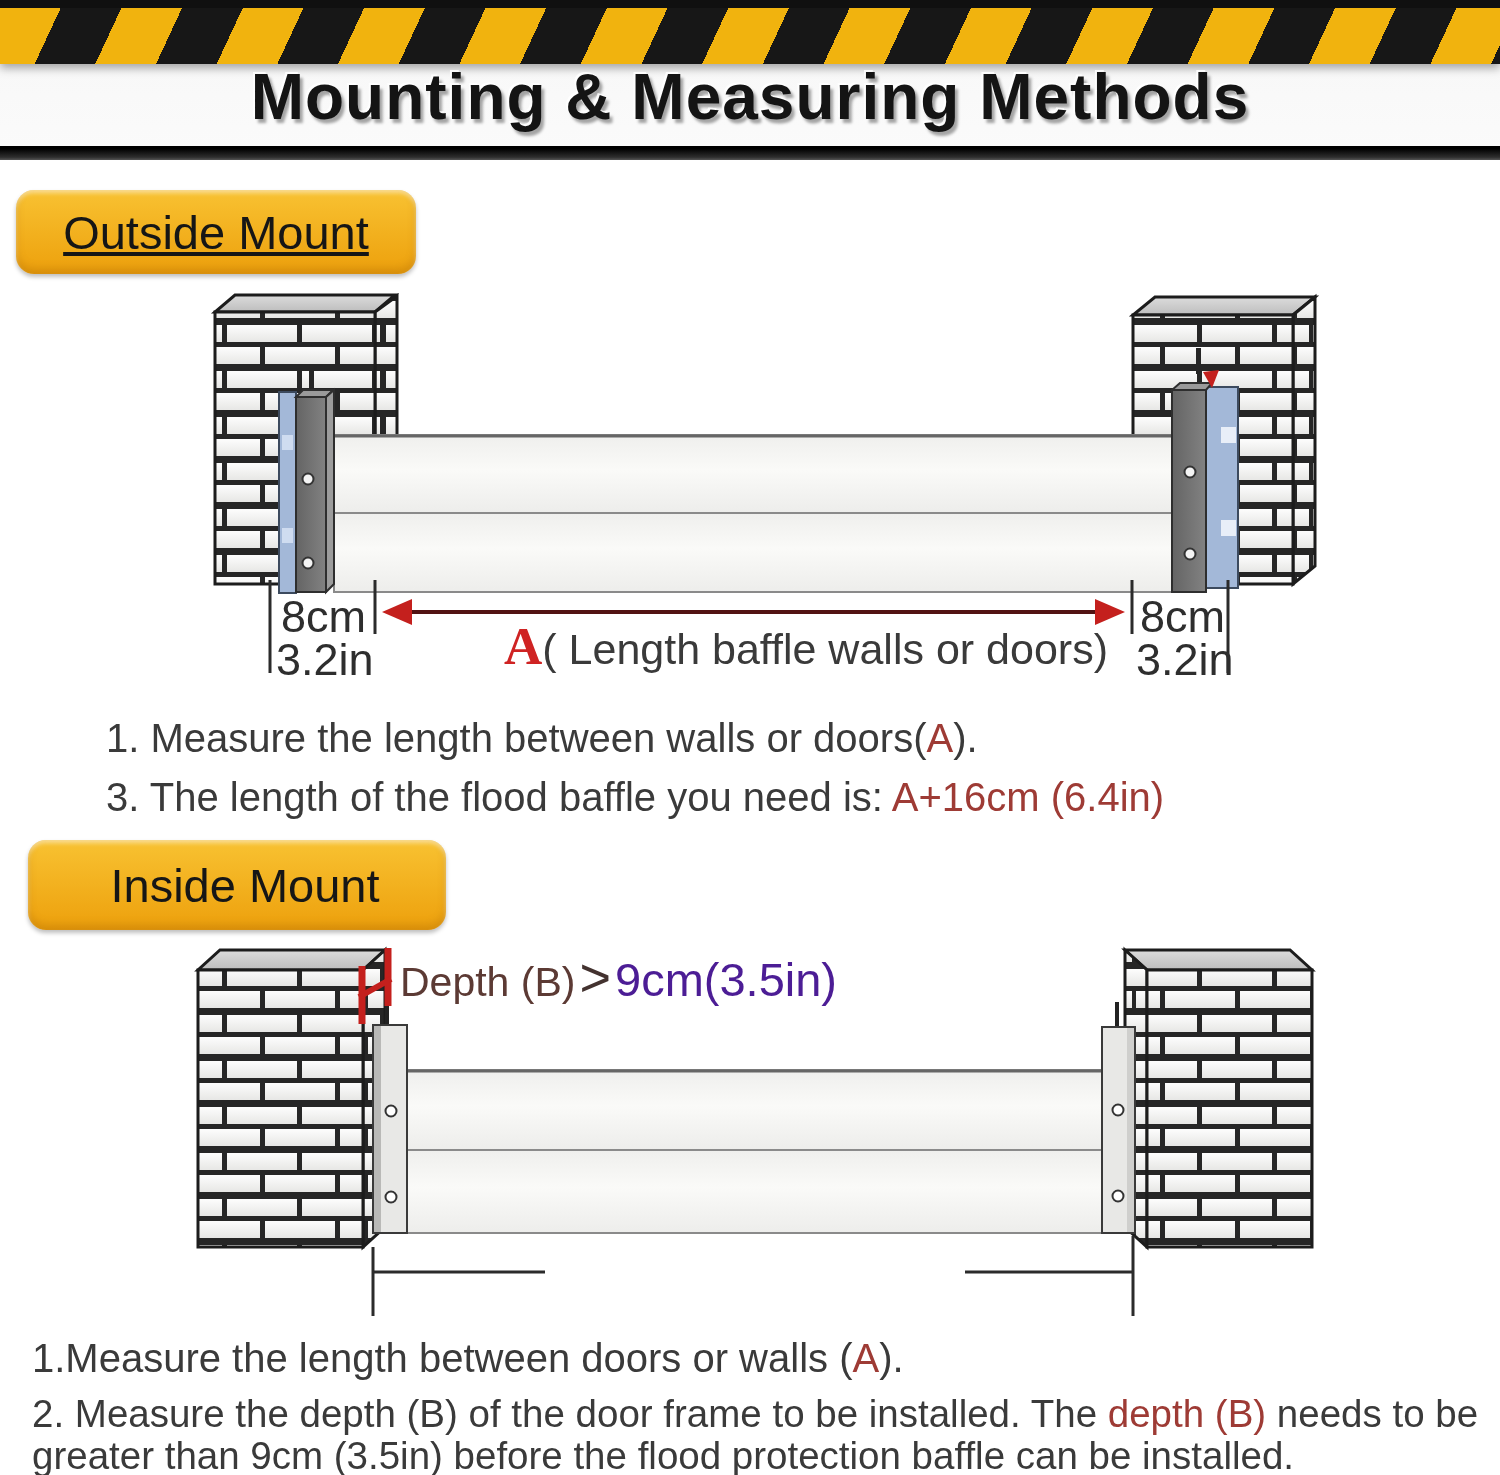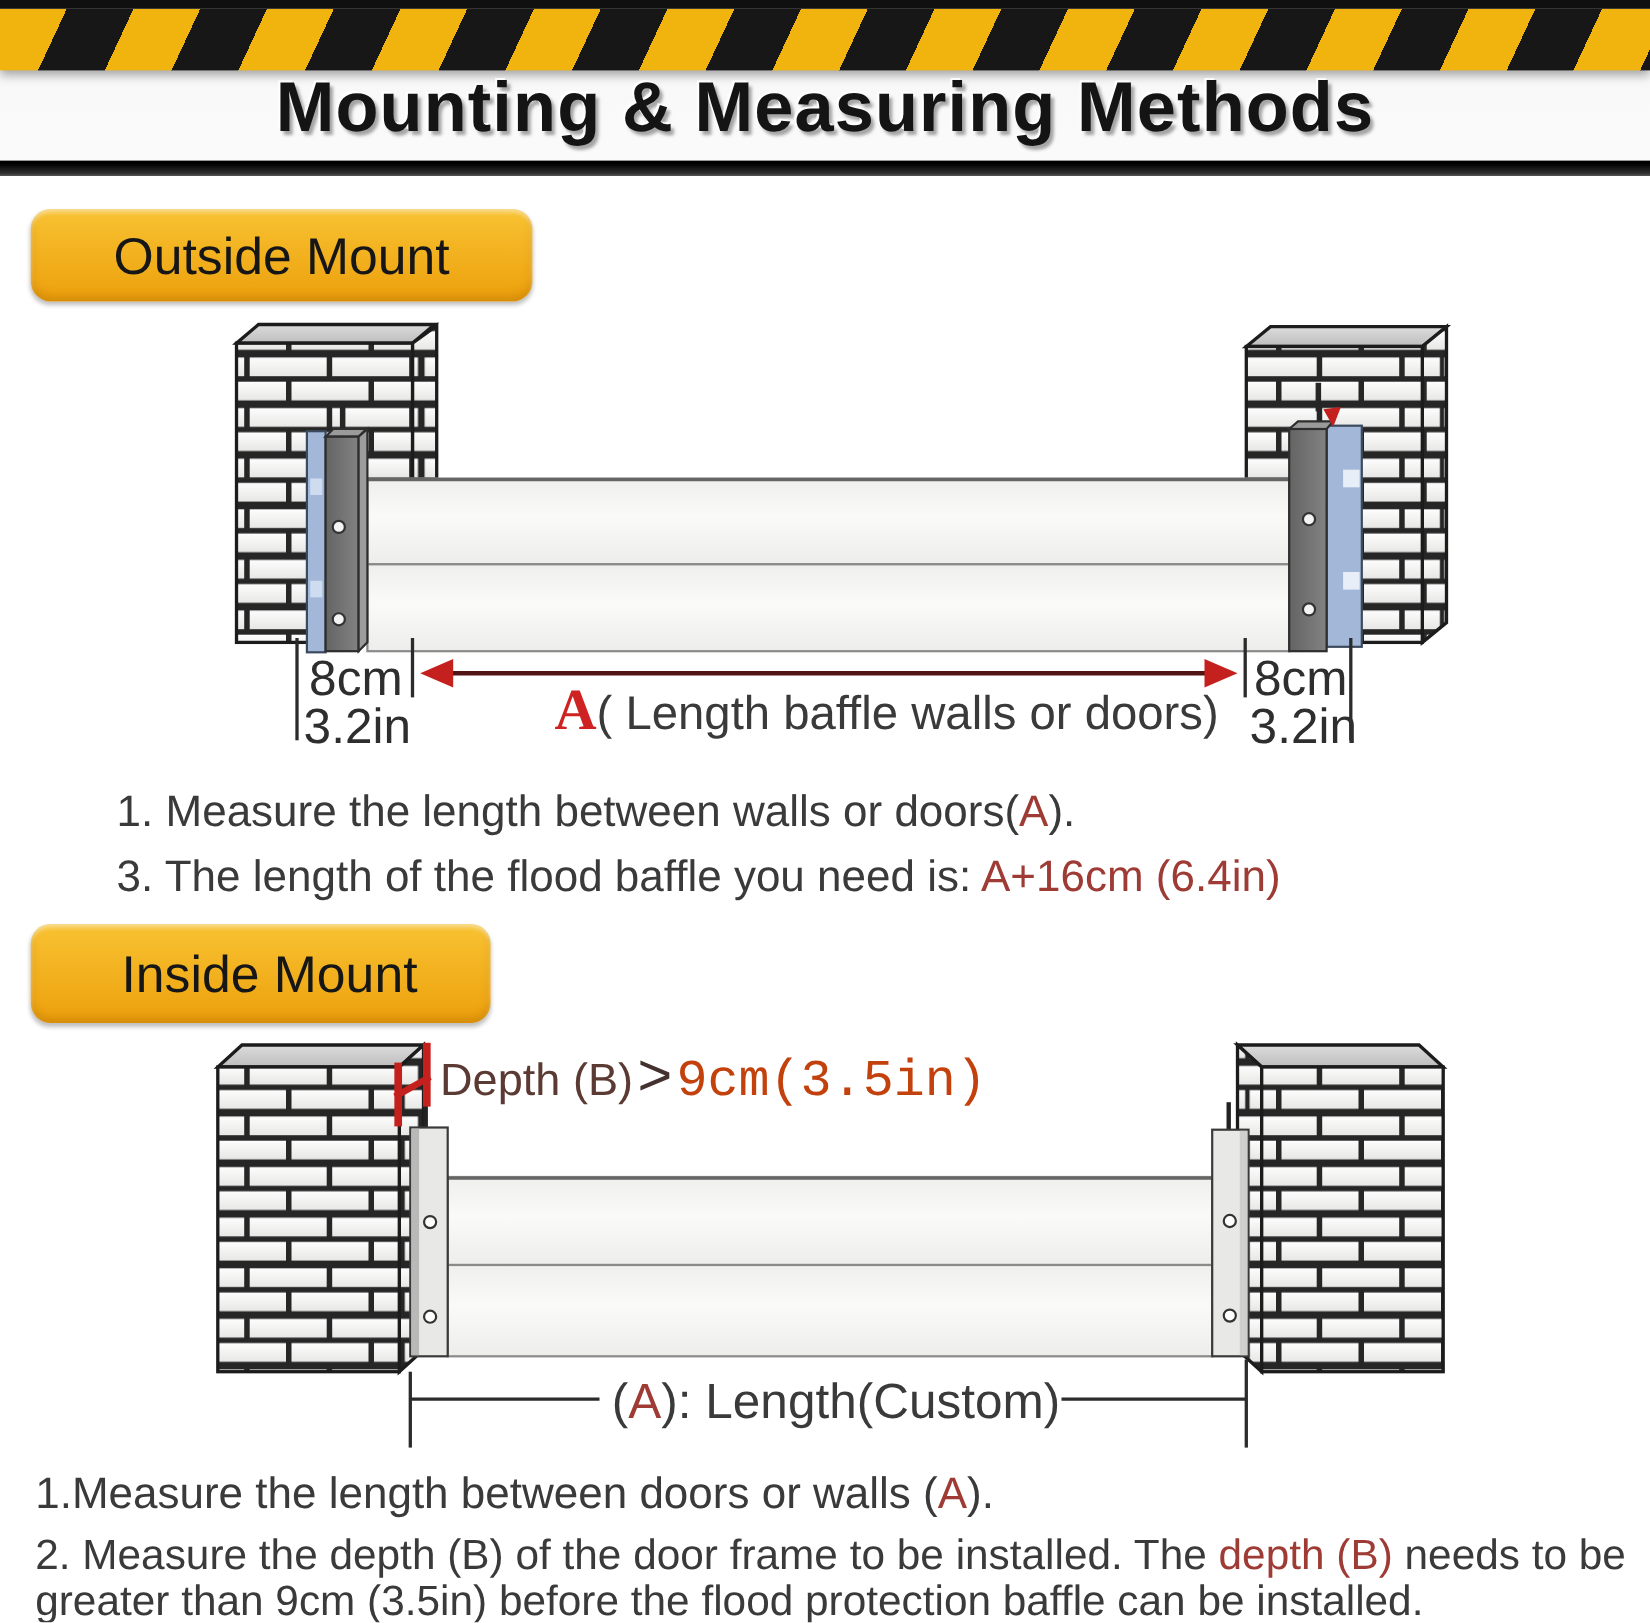--- a/index.html
+++ b/index.html
@@ -17,33 +17,33 @@
   .page-title{position:absolute;left:0;top:60px;width:1500px;text-align:center;
     font-size:64px;font-weight:bold;letter-spacing:1px;color:#141414;
     text-shadow:-2px -2px 0 rgba(255,255,255,.85), 3px 4px 3px rgba(0,0,0,.35);}
   .divider{position:absolute;left:0;top:146px;width:1500px;height:14px;
     background:linear-gradient(#000 20%,#2e2e2e 80%,#555);}
   
   .sec-label{position:absolute;display:flex;align-items:center;justify-content:center;
     background:linear-gradient(#f8c232,#eda00c);border-radius:18px;
     box-shadow:inset 0 -5px 8px rgba(140,80,0,.25), inset 0 3px 4px rgba(255,255,255,.5), 0 3px 4px rgba(0,0,0,.25);
     font-size:47px;font-weight:500;color:#161616;}
-  #outside-label{left:28px;top:190px;width:456px;height:84px;}
+  #outside-label{left:16px;top:190px;width:400px;height:84px;text-decoration:underline;}
   #inside-label{left:28px;top:840px;width:402px;height:90px;padding-left:16px;}
   
   .diagram{position:absolute;left:0;}
   
   .meas{position:absolute;font-size:45px;color:#2e2e2e;line-height:1;}
   .a-line{position:absolute;display:flex;align-items:baseline;white-space:nowrap;}
   .a-big{font-size:53px;font-weight:800;color:#cf2323;font-family:"Liberation Serif","DejaVu Serif",serif;}
   .a-rest{font-size:43px;color:#3a3a3a;}
   .depth-line{position:absolute;display:flex;align-items:baseline;white-space:nowrap;}
   .depth-label{font-size:41px;color:#5c3a34;}
   .depth-gt{font-size:54px;color:#43322f;margin:0 4px;}
-  .depth-value{font-size:47px;color:#c2410c;font-family:Liberation Mono, monospace;}
+  .depth-value{font-size:47px;color:#4c1d95;}
   .inside-a{position:absolute;left:430px;top:1248px;width:660px;text-align:center;
     font-size:45px;color:#3a3a3a;white-space:nowrap;}
   .red-a{color:#9e3b35;}
   
   .steps{position:absolute;color:#3a3a3a;}
   #outside-steps{left:106px;top:716px;font-size:40px;}
   #outside-steps .line2{margin-top:14px;}
   #bottom-steps{left:32px;top:1336px;width:1458px;font-size:40px;}
   #bottom-steps .line2{margin-top:12px;font-size:38.5px;line-height:1.1;}
   .dark-red{color:#9e3b35;}
@@ -253,22 +253,19 @@
     </g>
 
     <g stroke="#2b2b2b" stroke-width="3">
       <line x1="373" y1="1247" x2="373" y2="1316"></line>
       <line x1="1133" y1="1236" x2="1133" y2="1316"></line>
       <line x1="373" y1="1272" x2="545" y2="1272"></line>
       <line x1="965" y1="1272" x2="1133" y2="1272"></line>
     </g>
   </svg>
 
-  <div class="inside-a">
-    <span>(</span><span class="red-a">A</span><span>): Length(Custom)</span>
-  </div>
 
   <div class="steps" id="bottom-steps">
     <div class="line1"><span>1.Measure the length between doors or walls (</span><span class="dark-red">A</span><span>).</span></div>
     <div class="line2"><span>2. Measure the depth (B) of the door frame to be installed. The </span><span class="dark-red">depth (B)</span><span> needs to be greater than 9cm (3.5in) before the flood protection baffle can be installed.</span></div>
   </div>
 
 </div>
 
 </body></html>

